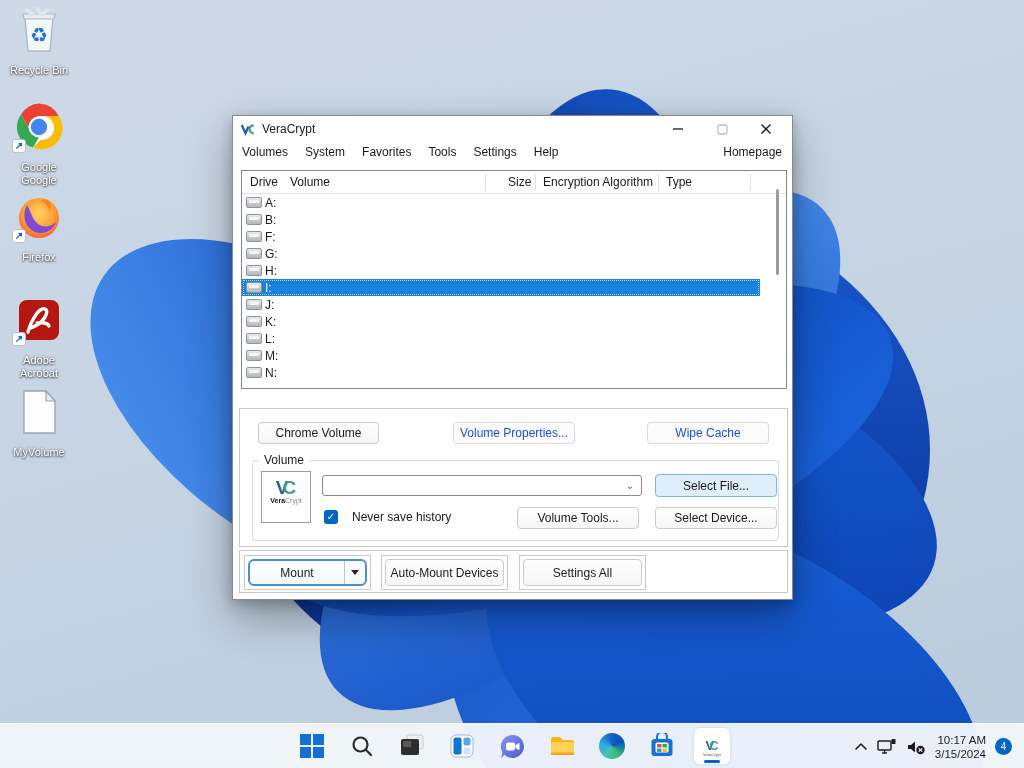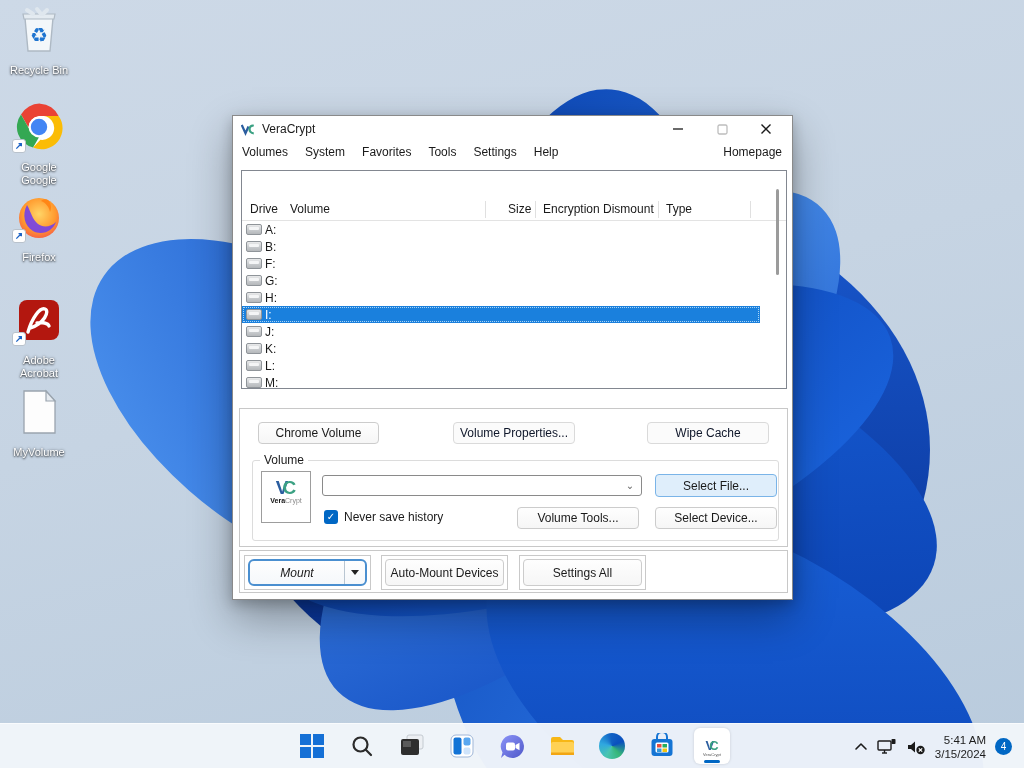--- a/index.html
+++ b/index.html
@@ -31,21 +31,21 @@
   .cap { width:32px; height:22px; display:flex; align-items:center; justify-content:center; }
   #menubar { height:22px; display:flex; align-items:center; gap:17px; padding:0 10px 2px 9px;
     font-size:12px; }
   .menu-item { cursor:default; }
   .menu-right { margin-left:auto; }
 
   
   #drivelist { position:absolute; left:8px; top:54px; width:546px; height:219px;
     border:1px solid #828790; background:#fff; overflow:hidden; }
   #dl-header { position:relative; height:23px; border-bottom:1px solid #e3e3e3;
-    font-size:12px; color:#1a1a1a;margin-top:27px; }
+    font-size:12px; color:#1a1a1a; }
   #dl-header span { position:absolute; top:4px; }
   .hsep { position:absolute; top:3px; height:17px; width:1px; background:#e0e0e0; }
   #dl-rows { position:relative; }
   .drow { position:relative; height:17px; display:flex; align-items:center;
     padding-left:4px; width:518px; }
   .drow .dlabel { font-size:12px; margin-left:3px; }
   .drow.sel { background:#1a80dd; outline:1px dotted #a8d4f5; outline-offset:-2px; }
   .drow.sel .dlabel { color:#fff; }
   .dicon { width:16px; height:11px; border:1px solid #8f9499; border-radius:2px;
     background:linear-gradient(#e9eaeb,#c8cbce 55%,#b5b8bb);
@@ -57,21 +57,21 @@
 
   
   .section { position:absolute; left:6px; width:549px; border:1px solid #c8c8c8;
     background:#fff; }
   #sec-main { top:292px; height:139px; }
   #sec-bottom { top:434px; height:43px; }
 
   .btn { display:flex; align-items:center; justify-content:center;
     background:linear-gradient(#fefefe,#f6f6f6); border:1px solid #cccccc;
     border-radius:4px; font-size:12px; color:#1a1a1a; cursor:default; }
-  .btn.disabled { color:#0f172a; background:#fbfbfb; border-color:#dadada; }
+  .btn.disabled { color:#1d4ed8; background:#fbfbfb; border-color:#dadada; }
   .btn.filefocus { background:#dfeefb; border:1px solid #7ab4e8; }
 
   
   #groupbox { position:absolute; left:12px; top:51px; width:527px; height:81px;
     border:1px solid #dcdcdc; border-radius:3px; }
   #gb-label { position:absolute; left:7px; top:-8px; background:#fff; padding:0 4px;
     font-size:12px; }
   #logo-box { position:absolute; left:8px; top:10px; width:50px; height:52px;
     border:1px solid #9d9d9d; background:#fff; text-align:center; }
   .vc-v { font-weight:800; font-size:19px; color:#2b5d9f; letter-spacing:-2px; }
@@ -79,30 +79,30 @@
   #logo-box .wordmark { font-size:7px; margin-top:-2px; }
   .wm-b { font-weight:bold; color:#111; } .wm-l { color:#8a8a8a; }
   #combo { position:absolute; left:69px; top:14px; width:320px; height:21px;
     border:1px solid #8a8a8a; border-radius:3px; background:#fff;
     display:flex; align-items:center; }
   #combo .val { flex:1; padding-left:5px; font-size:12px; }
   #combo .chev { width:22px; text-align:center; color:#666; font-size:10px; }
   #chk-row { position:absolute; left:71px; top:49px; display:flex; align-items:center; }
   #chkbox { width:14px; height:14px; border-radius:3px; background:#0067c4;
     color:#fff; font-size:10px; line-height:14px; text-align:center; }
-  #chk-row .clbl { margin-left:6px; font-size:12px; }
+  #chk-row .clbl { margin-left:14px; font-size:12px; }
 
   
   .bwrap { position:absolute; top:4px; height:35px; border:1px solid #c9c9c9;
     padding:3px; background:#fff; }
   .bwrap .btn { width:100%; height:100%; }
   #mount-btn { border:2px solid #4a8fd0; border-radius:6px; display:flex;
     background:linear-gradient(#fefefe,#f5f8fb); }
   #mount-btn .mlabel { flex:1; display:flex; align-items:center; justify-content:center;
-    font-size:12px;font-style:italic; }
+    font-size:12px; }
   #mount-btn .mdrop { width:21px; border-left:1px solid #b9c6d2; display:flex;
     align-items:center; justify-content:center; }
   .tri-down { width:0; height:0; border-left:4px solid transparent;
     border-right:4px solid transparent; border-top:5px solid #222; }
 
   
   #taskbar { position:absolute; left:0; bottom:0; width:1024px; height:45px;
     background:rgba(241,245,250,.97); border-top:1px solid rgba(255,255,255,.6);
     display:flex; align-items:center; }
   #tb-center { position:absolute; left:50%; transform:translateX(-50%); display:flex;
@@ -261,21 +261,21 @@
       <span class="menu-item">Settings</span>
       <span class="menu-item">Help</span>
       <span class="menu-item menu-right">Homepage</span>
     </div>
 
     <div id="drivelist">
       <div id="dl-header">
         <span style="left:8px">Drive</span>
         <span style="left:48px">Volume</span>
         <span style="left:266px">Size</span>
-        <span style="left:301px">Encryption Dismount</span>
+        <span style="left:301px">Encryption Algorithm</span>
         <span style="left:424px">Type</span>
         <i class="hsep" style="left:243px"></i>
         <i class="hsep" style="left:293px"></i>
         <i class="hsep" style="left:416px"></i>
         <i class="hsep" style="left:508px"></i>
       </div>
       <div id="dl-rows">
           <div class="drow">
             <span class="dicon"></span>
             <span class="dlabel">A:</span>
@@ -458,19 +458,19 @@
         <line x1="5" y1="15" x2="10" y2="15" stroke="#1b1b1b" stroke-width="1.4"></line>
         <line x1="7.5" y1="12" x2="7.5" y2="15" stroke="#1b1b1b" stroke-width="1.4"></line>
         <rect x="14.5" y="1" width="4" height="5" rx="0.8" fill="#1b1b1b"></rect>
       </svg>
       <svg width="20" height="18" viewBox="0 0 20 18">
         <path d="M2 7 h3 l4-3.5 v11 L5 11 H2 Z" fill="#1b1b1b"></path>
         <circle cx="14.5" cy="12" r="4.2" fill="#1b1b1b"></circle>
         <path d="M12.8 10.3 l3.4 3.4 M16.2 10.3 l-3.4 3.4" stroke="#fff" stroke-width="1.2"></path>
       </svg>
       <div id="clock">
-        <div>5:41 AM</div>
+        <div>10:17 AM</div>
         <div>3/15/2024</div>
       </div>
       <div id="badge">4</div>
     </div>
   </div>
 </div>
 
 </body></html>

